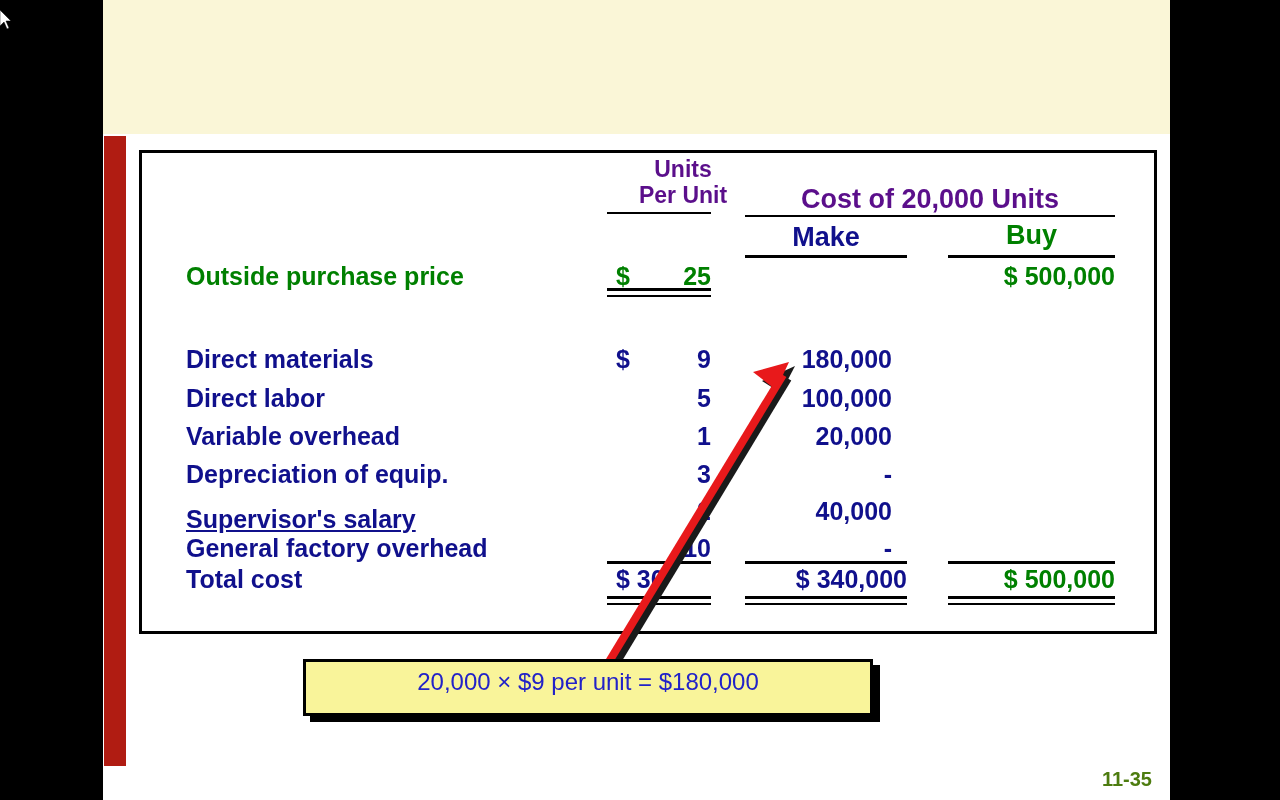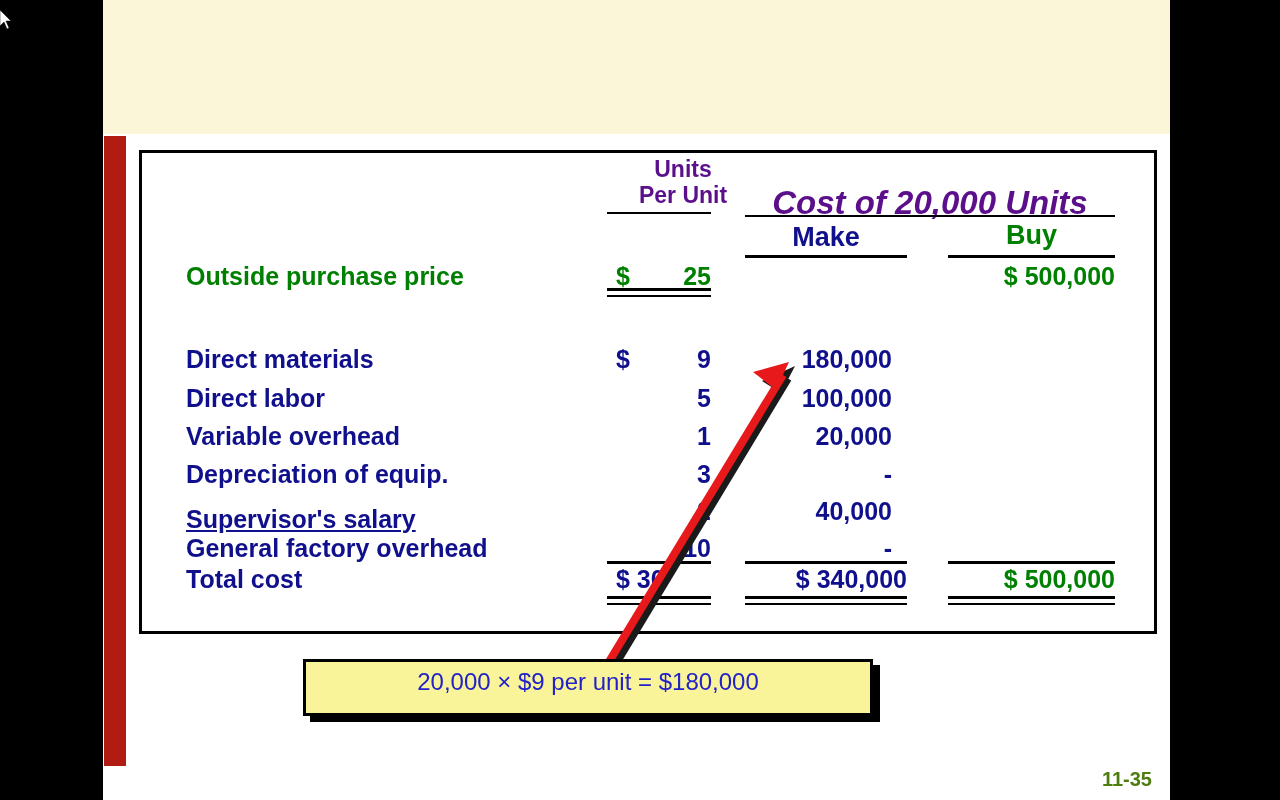--- a/index.html
+++ b/index.html
@@ -100,22 +100,21 @@
     font-weight: bold;
   }
 
   
   .hdr-purple {
     color: #5b0f8b;
     font-size: 23px;
   }
   .hdr-purple-lg {
     color: #5b0f8b;
-    font-size: 33px;
-    font-style: italic;
+    font-size: 27px;
   }
   .hdr-blue {
     color: #10108c;
     font-size: 27px;
   }
   .hdr-green {
     color: #008000;
     font-size: 27px;
   }
 

